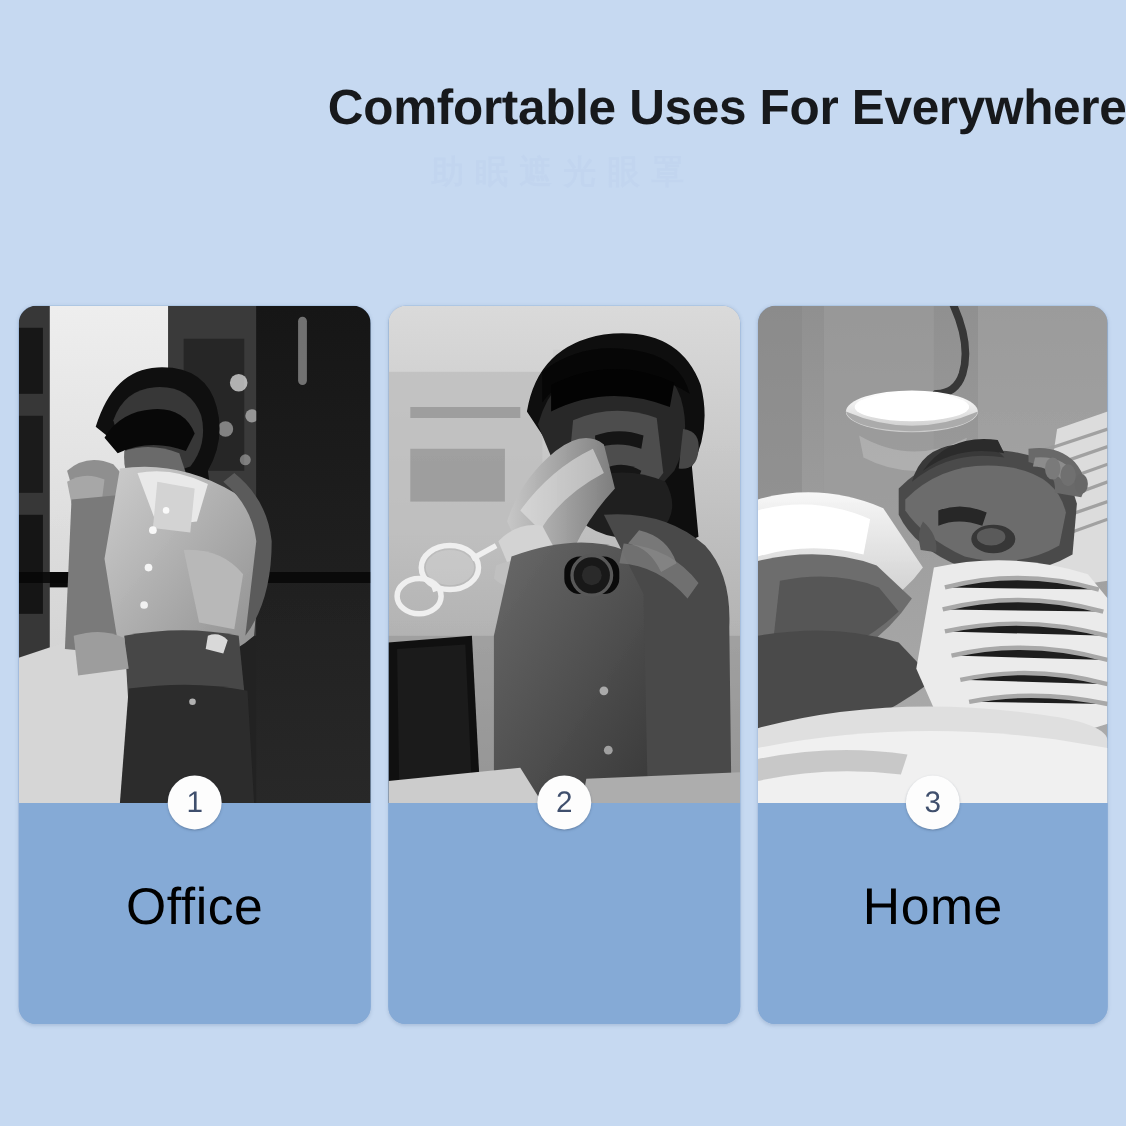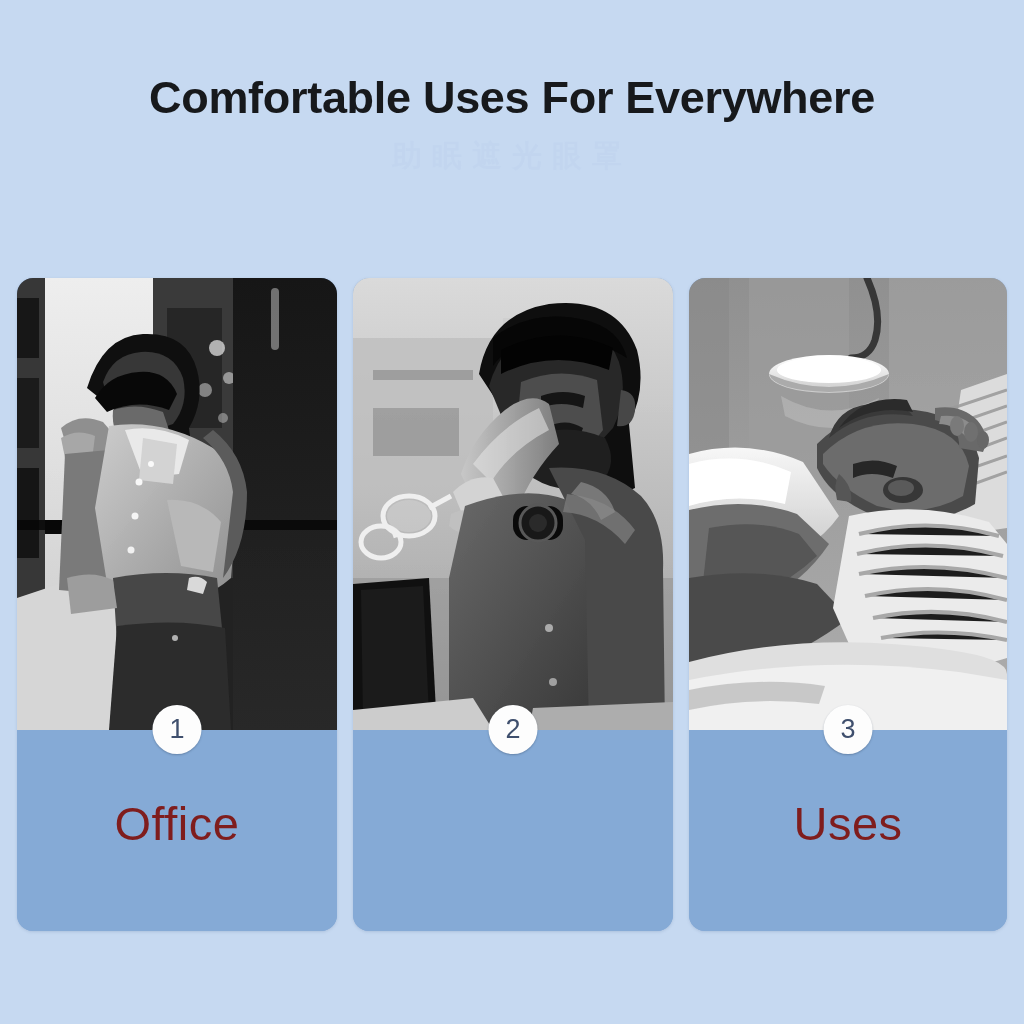--- a/index.html
+++ b/index.html
@@ -12,21 +12,21 @@
   body {
     background:#c6d9f1;
     font-family:"Liberation Sans", sans-serif;
     position:relative;
   }
 
   
   .headline {
     position:absolute;
     top:72px; left:0; right:0;
-    text-align:center;
+    text-align:right;
     font-size:45px;
     font-weight:bold;
     color:#17191c;
     letter-spacing:-0.3px;
     white-space:nowrap;
   }
 
   
   .watermark {
     position:absolute;
@@ -92,21 +92,21 @@
     color:#3f4f6d;
     box-shadow:0 1px 2px rgba(40,60,90,.35);
     z-index:3;
   }
 
   .caption {
     position:absolute;
     top:518px; left:0; right:0;
     text-align:center;
     font-size:47px;
-    color:#7f1d1d;
+    color:#000000;
     letter-spacing:.5px;
   }
 </style>
 </head>
 <body>
 
 <div class="headline">Comfortable Uses For Everywhere</div>
 
 <div class="watermark">助眠遮光眼罩</div>
 
@@ -321,16 +321,16 @@
         <path d="M0 384 Q120 352 260 372 Q318 380 318 396 L318 452 L0 452 Z" fill="#dadada"></path>
         <path d="M0 402 Q130 376 270 394 L318 402 L318 452 L0 452 Z" fill="#ebebeb"></path>
         <path d="M0 412 q70 -14 136 -4 l-6 18 q-68 -8 -130 6 Z" fill="#b5b5b5" opacity=".7"></path>
       </svg>
     </div>
 
     <div class="panel"></div>
 
     <div class="badge">3</div>
 
-    <div class="caption">Uses</div>
+    <div class="caption">Home</div>
   </div>
 
 </div>
 
 </body></html>

